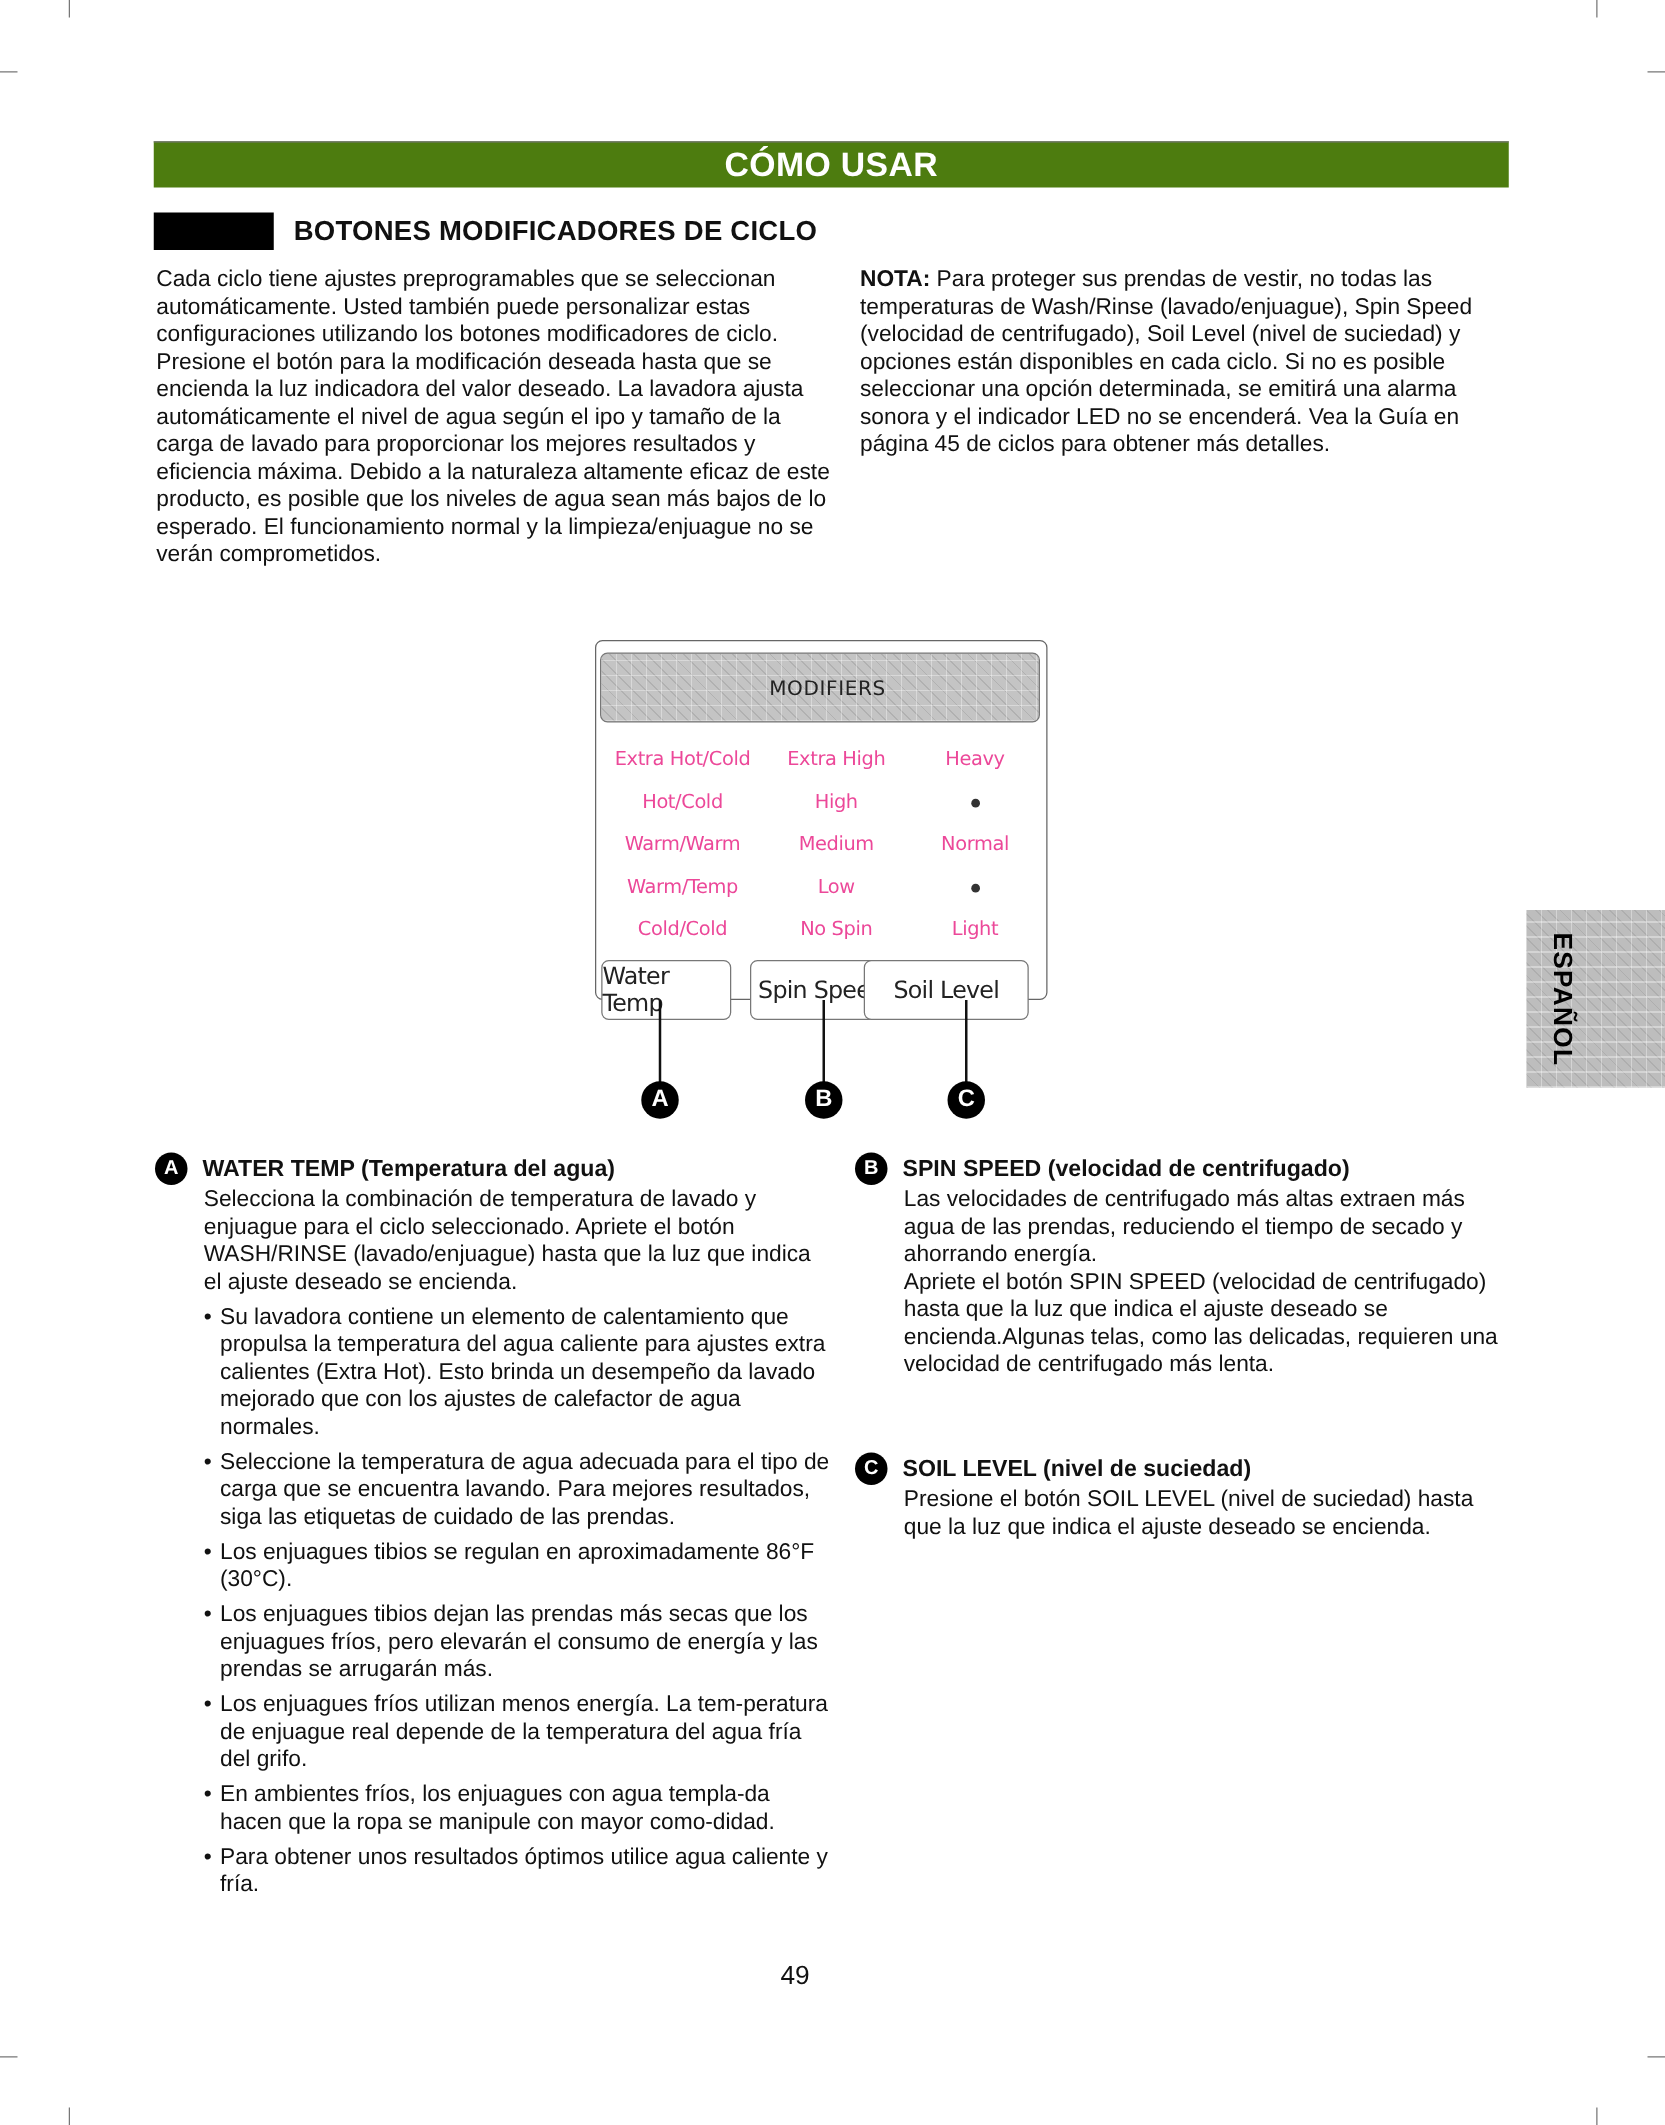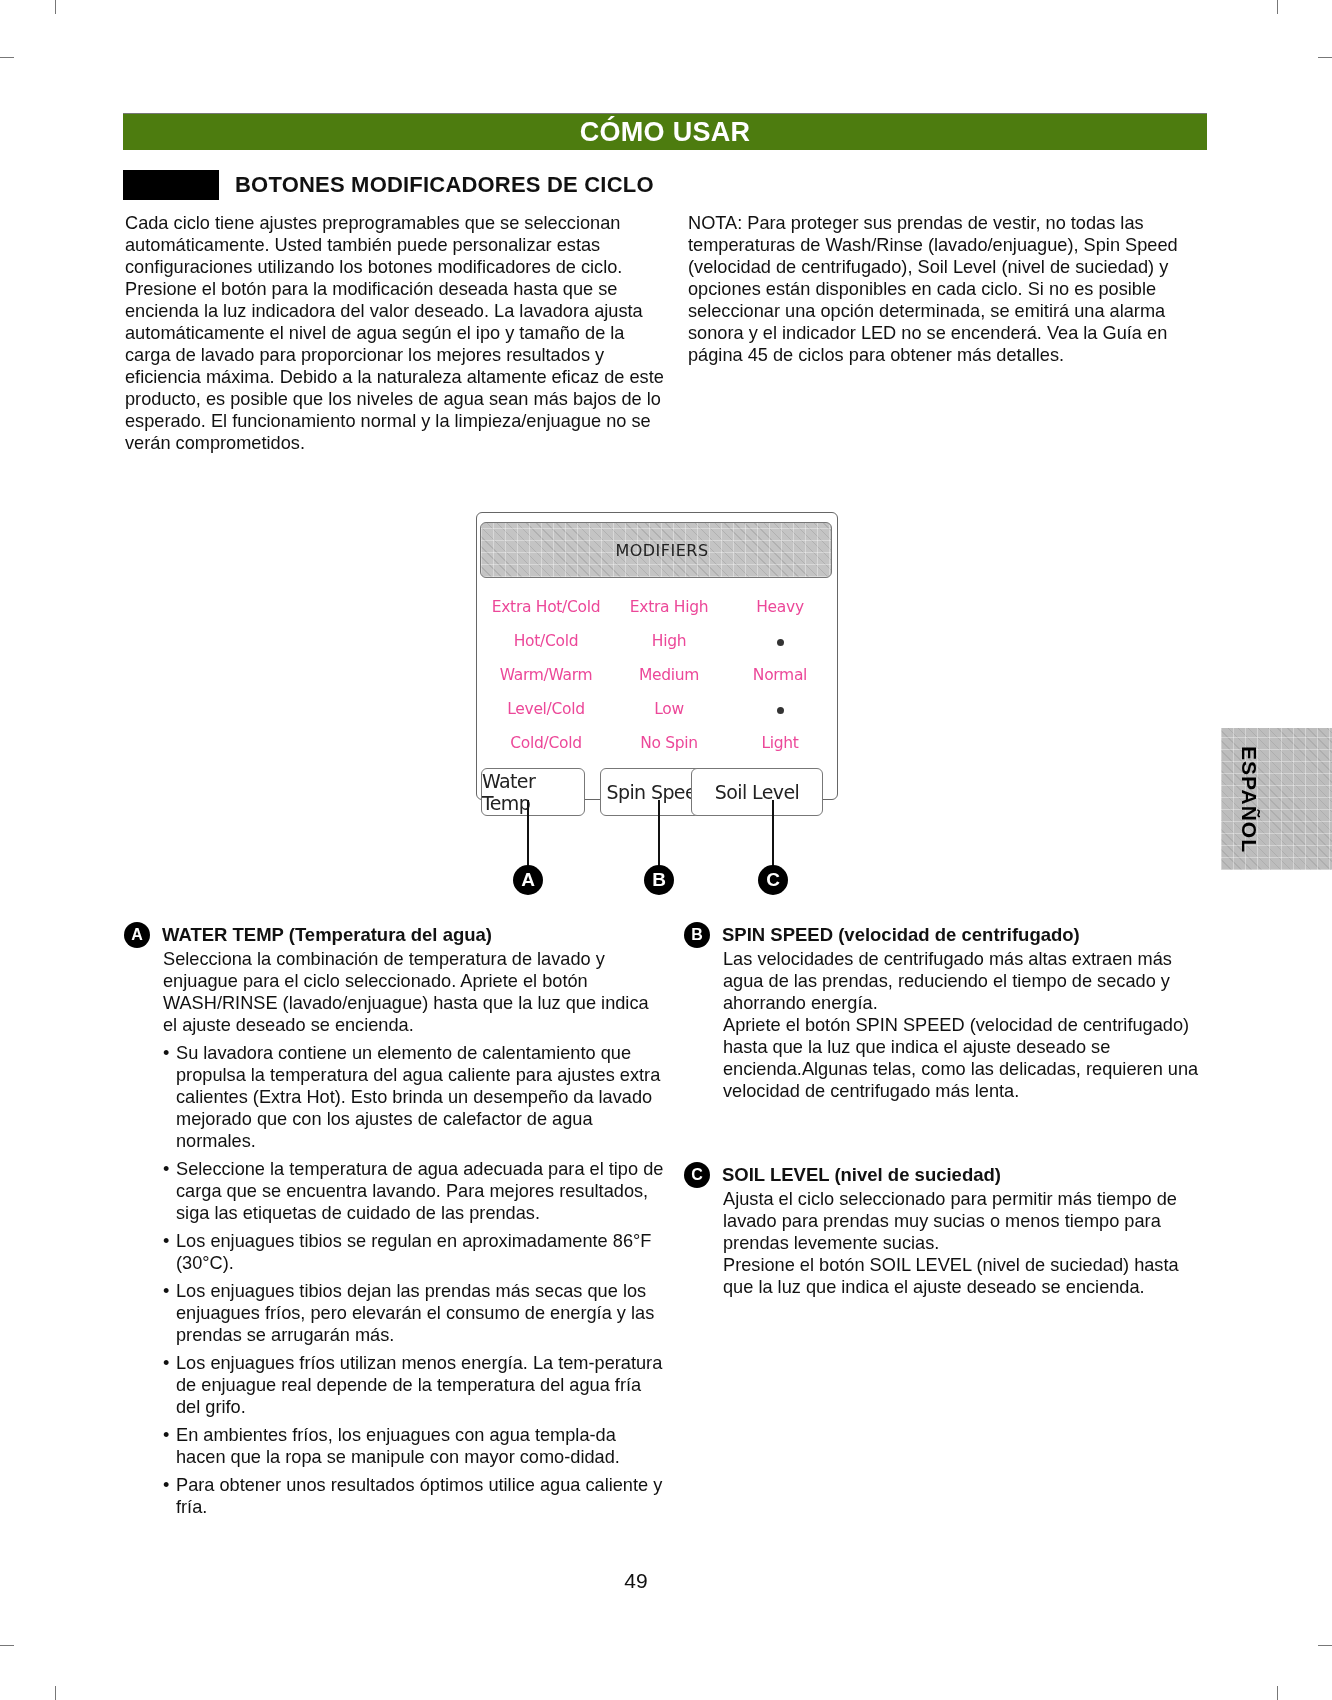--- a/index.html
+++ b/index.html
@@ -17,21 +17,21 @@
                 border-top: 1px solid #777; box-sizing: border-box;
                 display: flex; align-items: center; justify-content: center; }
   #header-bar span { color: #fff; font-weight: bold; font-size: 27px; letter-spacing: 0.3px; }
 
   #section-square { left: 123px; top: 170px; width: 96px; height: 30px; background: #000; }
   #section-title { left: 235px; top: 172px; font-size: 22px; font-weight: bold; letter-spacing: 0.2px; }
 
   .para { font-size: 18.2px; line-height: 22px; }
   #intro-left { left: 125px; top: 212px; width: 540px; }
   #intro-right { left: 688px; top: 212px; width: 520px; }
-  #intro-right b { font-weight: normal; }
+  #intro-right b { font-weight: bold; }
 
   
   #panel { left: 476px; top: 512px; width: 362px; height: 288px; border: 1.5px solid #666;
            border-radius: 6px; box-sizing: border-box; background: #fff; }
   #panel-header { left: 480px; top: 522px; width: 352px; height: 56px; border-radius: 6px;
                   border: 1px solid #777; box-sizing: border-box;
                   background-color: #c4c4c4;
                   background-image:
                     repeating-linear-gradient(0deg, rgba(255,255,255,0.35) 0 1px, transparent 1px 12px),
                     repeating-linear-gradient(90deg, rgba(255,255,255,0.35) 0 1px, transparent 1px 12px),
@@ -123,21 +123,21 @@
     <div class="mod-cell c0">Hot/Cold</div>
     <div class="mod-cell c1">High</div>
     <div class="mod-cell c2"><span class="dot"></span></div>
   </div>
   <div class="mod-row">
     <div class="mod-cell c0">Warm/Warm</div>
     <div class="mod-cell c1">Medium</div>
     <div class="mod-cell c2">Normal</div>
   </div>
   <div class="mod-row">
-    <div class="mod-cell c0">Level/Cold</div>
+    <div class="mod-cell c0">Warm/Temp</div>
     <div class="mod-cell c1">Low</div>
     <div class="mod-cell c2"><span class="dot"></span></div>
   </div>
   <div class="mod-row">
     <div class="mod-cell c0">Cold/Cold</div>
     <div class="mod-cell c1">No Spin</div>
     <div class="mod-cell c2">Light</div>
   </div>
 </div>
 
@@ -185,18 +185,17 @@
     <div>Apriete el botón SPIN SPEED (velocidad de centrifugado) hasta que la luz que indica el ajuste deseado se encienda.Algunas telas, como las delicadas, requieren una velocidad de centrifugado más lenta.</div>
   </div>
 </div>
 
 <div id="section-c" class="abs">
   <div class="sec-head">
     <div class="sec-badge">C</div>
     <span>SOIL LEVEL (nivel de suciedad)</span>
   </div>
   <div class="sec-body">
-    <div>Ajusta el ciclo seleccionado para permitir más tiempo de lavado para prendas muy sucias o menos tiempo para prendas levemente sucias.</div>
     <div>Presione el botón SOIL LEVEL (nivel de suciedad) hasta que la luz que indica el ajuste deseado se encienda.</div>
   </div>
 </div>
 
 <div id="page-number" class="abs">49</div>
 
 </body></html>

